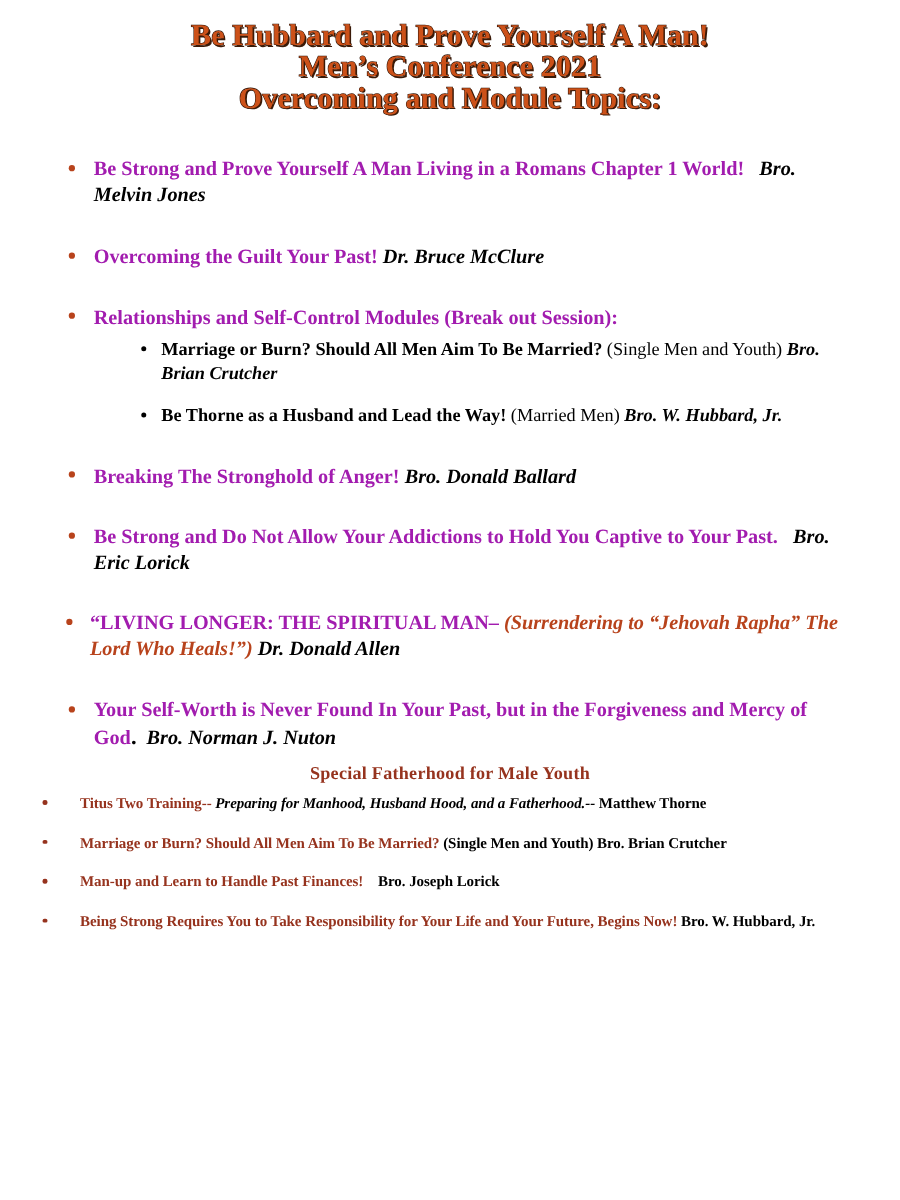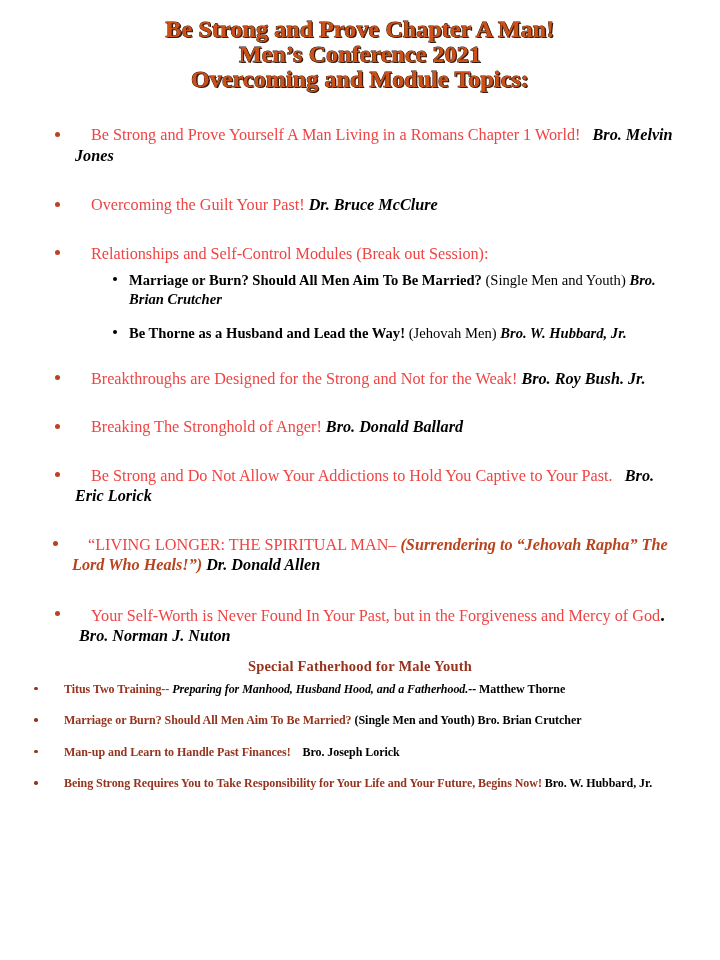--- a/index.html
+++ b/index.html
@@ -53,24 +53,23 @@
   .main-item > .bullet {
     position: absolute;
     left: 5px;
     top: 6.5px;
     width: 5px;
     height: 5px;
     border-radius: 50%;
     background: #B8431C;
   }
   .topic {
-    color: #ef4444;
-    font-weight: normal;
+    color: #a21caf;
+    font-weight: bold;
     font-style: normal;
-    margin-left: 16px;
   }
   .topic-ital {
     color: #B8431C;
     font-weight: bold;
     font-style: italic;
   }
   .name {
     color: #000000;
     font-weight: bold;
     font-style: italic;
@@ -158,21 +157,21 @@
     background: #96331E;
   }
   .ws-topic { color: #96331E; font-weight: bold; font-style: normal; }
   .ws-ital  { color: #000000; font-weight: bold; font-style: italic; }
   .ws-black { color: #000000; font-weight: bold; font-style: normal; }
 </style>
 </head>
 <body>
 
 <div class="title-block">
-  <div class="title-line">Be Strong and Prove Chapter A Man!</div>
+  <div class="title-line">Be Hubbard and Prove Yourself A Man!</div>
   <div class="title-line">Men’s Conference 2021</div>
   <div class="title-line">Overcoming and Module Topics:</div>
 </div>
 
 <ul class="main-list">
 
   <li class="main-item" style="margin-top:33px;">
     <span class="bullet"></span>
     <span class="topic">Be Strong and Prove Yourself A Man Living in a Romans Chapter 1 World!</span>
     <span>&nbsp; </span><span class="name">Bro. Melvin Jones</span>
@@ -191,31 +190,26 @@
     <ul class="sub-list">
       <li class="sub-item">
         <span class="bullet"></span>
         <span class="black-bold">Marriage or Burn? Should All Men Aim To Be Married?</span>
         <span> </span><span class="plain">(Single Men and Youth)</span>
         <span> </span><span class="name">Bro. Brian Crutcher</span>
       </li>
       <li class="sub-item" style="margin-top:16px;margin-bottom:0;">
         <span class="bullet"></span>
         <span class="black-bold">Be Thorne as a Husband and Lead the Way!</span>
-        <span> </span><span class="plain">(Jehovah Men)</span>
+        <span> </span><span class="plain">(Married Men)</span>
         <span> </span><span class="name">Bro. W. Hubbard, Jr.</span>
       </li>
     </ul>
   </li>
 
-  <li class="main-item" style="margin-top:26px;">
-    <span class="bullet"></span>
-    <span class="topic">Breakthroughs are Designed for the Strong and Not for the Weak!</span>
-    <span> </span><span class="name">Bro. Roy Bush. Jr.</span>
-  </li>
 
   <li class="main-item" style="margin-top:28px;">
     <span class="bullet"></span>
     <span class="topic">Breaking The Stronghold of Anger!</span>
     <span> </span><span class="name">Bro. Donald Ballard</span>
   </li>
 
   <li class="main-item" style="margin-top:28px;">
     <span class="bullet"></span>
     <span class="topic">Be Strong and Do Not Allow Your Addictions to Hold You Captive to Your Past.</span>

